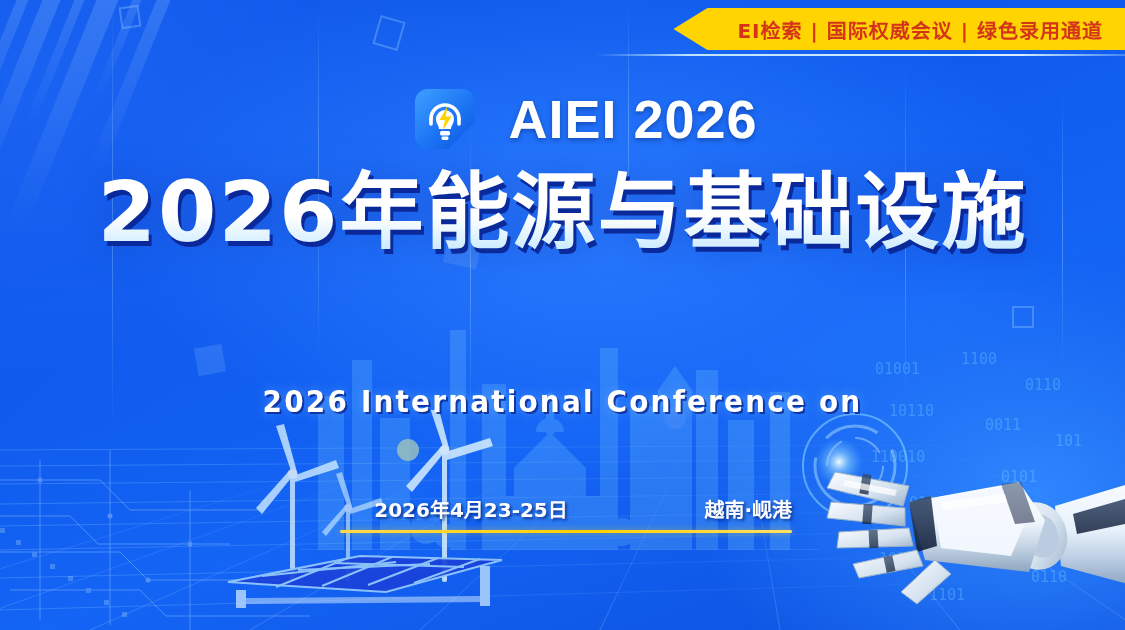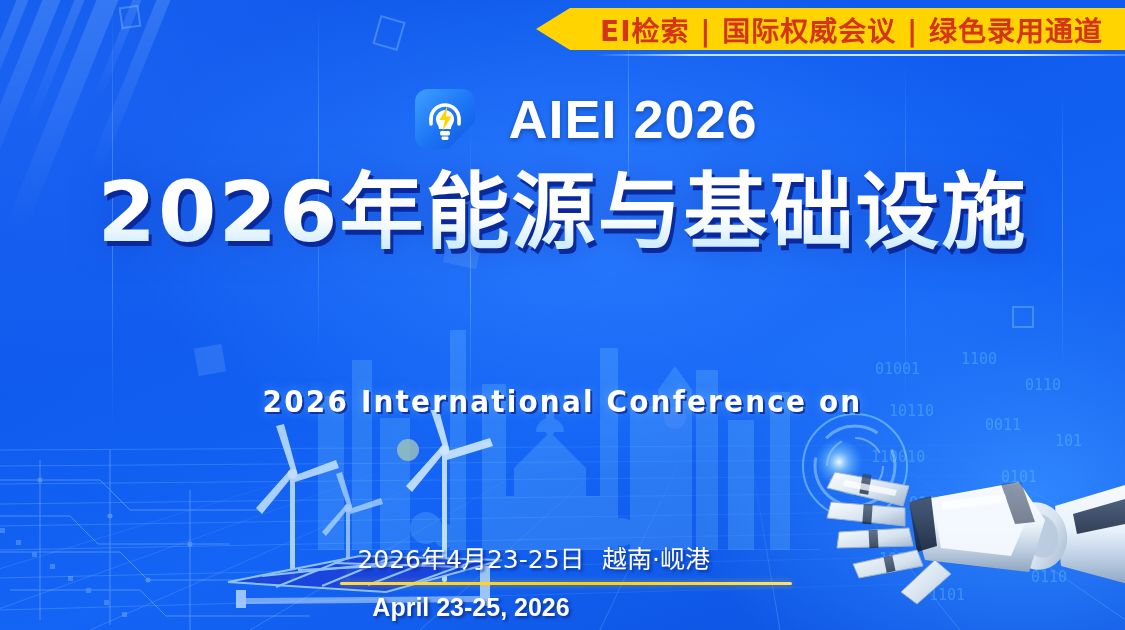--- a/index.html
+++ b/index.html
@@ -33,21 +33,21 @@
   
   .grid{position:absolute;left:0;bottom:0;width:1125px;height:230px;opacity:.45;}
 
   
   .ribbon{
     position:absolute;right:0;top:8px;height:42px;
     background:#FFD400;display:flex;align-items:center;justify-content:center;
     padding:0 22px 0 40px;
     clip-path:polygon(34px 0, 100% 0, 100% 100%, 34px 100%, 0 50%);
   }
-  .ribbon-text{color:#D3341A;font-size:28px;font-weight:bold;letter-spacing:1px;white-space:nowrap;
+  .ribbon-text{color:#D3341A;font-size:20px;font-weight:bold;letter-spacing:1px;white-space:nowrap;
     font-family:"DejaVu Sans","Liberation Sans",sans-serif;margin-left:24px;}
   .ribbon-underline{position:absolute;right:0;top:54px;width:530px;height:2px;
     background:linear-gradient(90deg,rgba(190,230,255,0),#bfe4ff 18%,#d6eeff 80%,rgba(190,230,255,.3));}
 
   
   .brand{position:absolute;left:0;right:0;top:88px;display:flex;align-items:center;justify-content:center;gap:32px;padding-left:47px;}
   .logo{width:62px;height:62px;position:relative;flex:0 0 auto;}
   .brand-title{color:#ffffff;font-size:54px;font-weight:bold;letter-spacing:1px;line-height:1;
     text-shadow:0 2px 5px rgba(4,30,90,.45);}
 
@@ -68,22 +68,22 @@
     font-family:"DejaVu Sans Condensed","Liberation Sans",sans-serif;
     color:#fff;font-weight:bold;font-size:31px;line-height:1.28;letter-spacing:2.2px;
     text-shadow:2px 2px 0 rgba(12,44,150,.85),0 0 12px rgba(120,190,255,.5);
   }
 
   
   .info{position:absolute;left:340px;top:494px;width:452px;}
   .info-row{display:flex;align-items:baseline;}
   .info-row .cell{color:#fff;white-space:nowrap;}
   .info-row .cell.date{width:262px;text-align:center;}
-  .info-row .cell.place{flex:1;text-align:left;margin-top:45px;}
-  .row-cn .cell{font-size:25px;font-weight:normal;
+  .info-row .cell.place{flex:1;text-align:right;}
+  .row-cn .cell{font-size:20px;font-weight:bold;
     font-family:"DejaVu Sans","Liberation Sans",sans-serif;
     text-shadow:2px 2px 3px rgba(8,36,120,.75);}
   .divider{height:3px;margin:7px 0 8px;
     background:linear-gradient(90deg,#ffd84d,#ffd000 55%,#ffe066);border-radius:2px;
     box-shadow:0 0 6px rgba(255,214,0,.45);}
   .row-en .cell{font-size:25px;font-weight:bold;
     font-family:"Liberation Sans","DejaVu Sans",sans-serif;
     text-shadow:2px 2px 3px rgba(8,36,120,.75);}
 
   
@@ -400,17 +400,16 @@
     <div>2026 International Conference on</div>
   </div>
 
   <div class="info">
     <div class="info-row row-cn">
       <div class="cell date">2026年4月23-25日</div>
       <div class="cell place">越南·岘港</div>
     </div>
     <div class="divider"></div>
     <div class="info-row row-en">
-      <div class="cell date">April 23-25, 2026</div>
     </div>
   </div>
 
 </div>
 
 </body></html>

